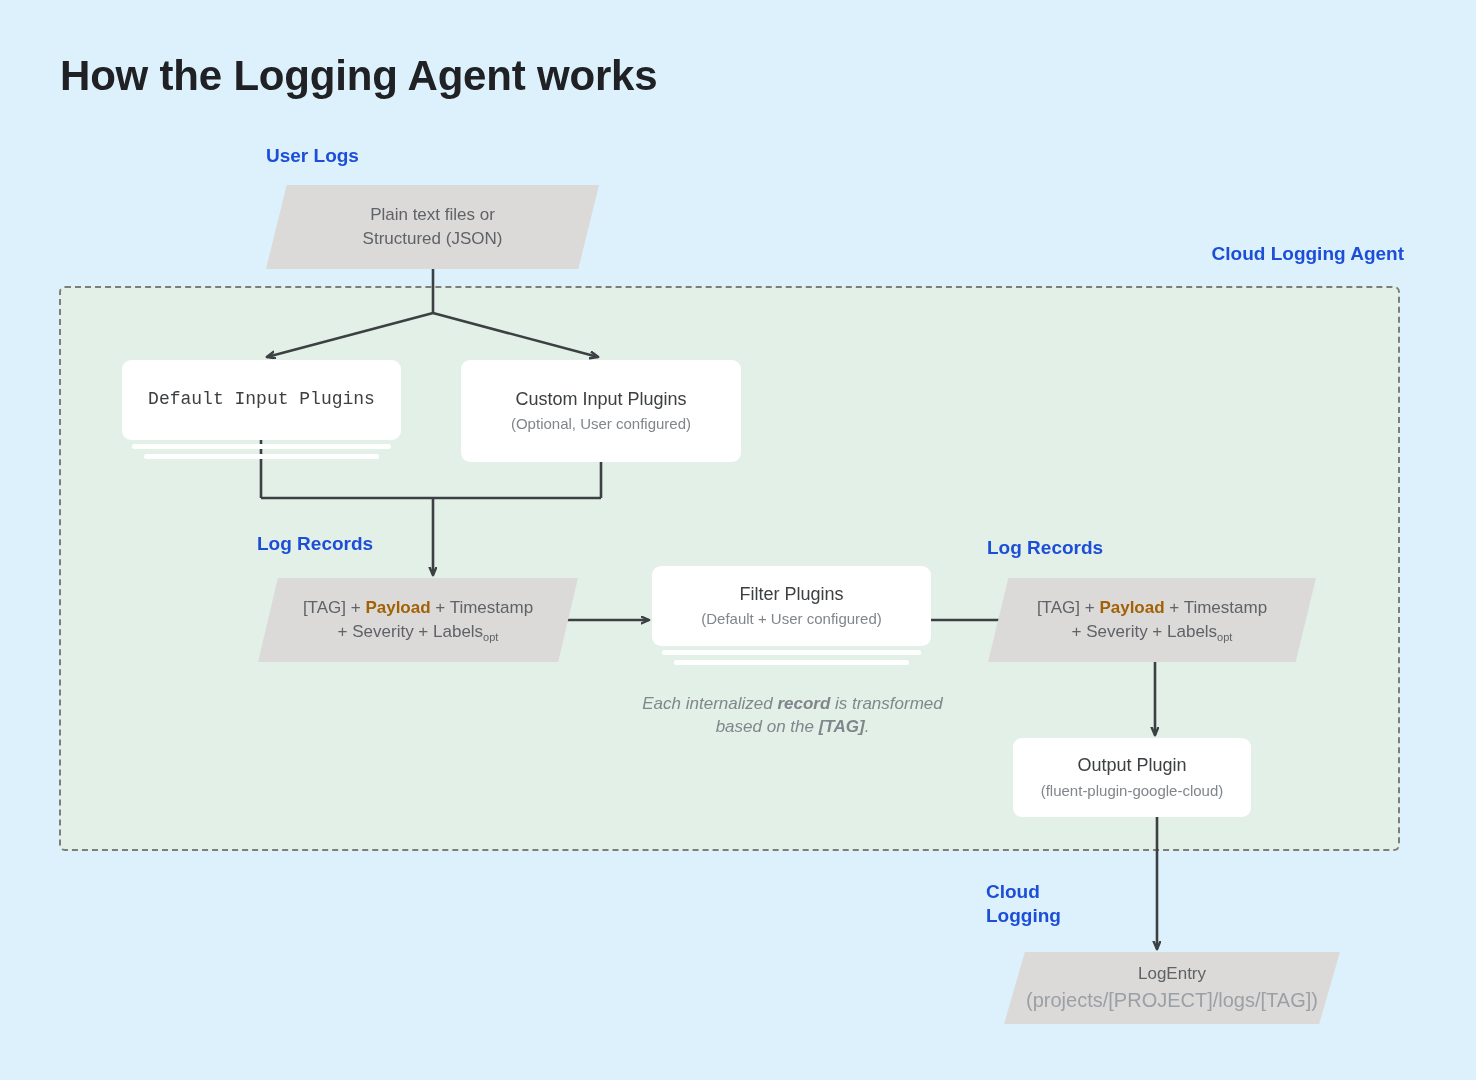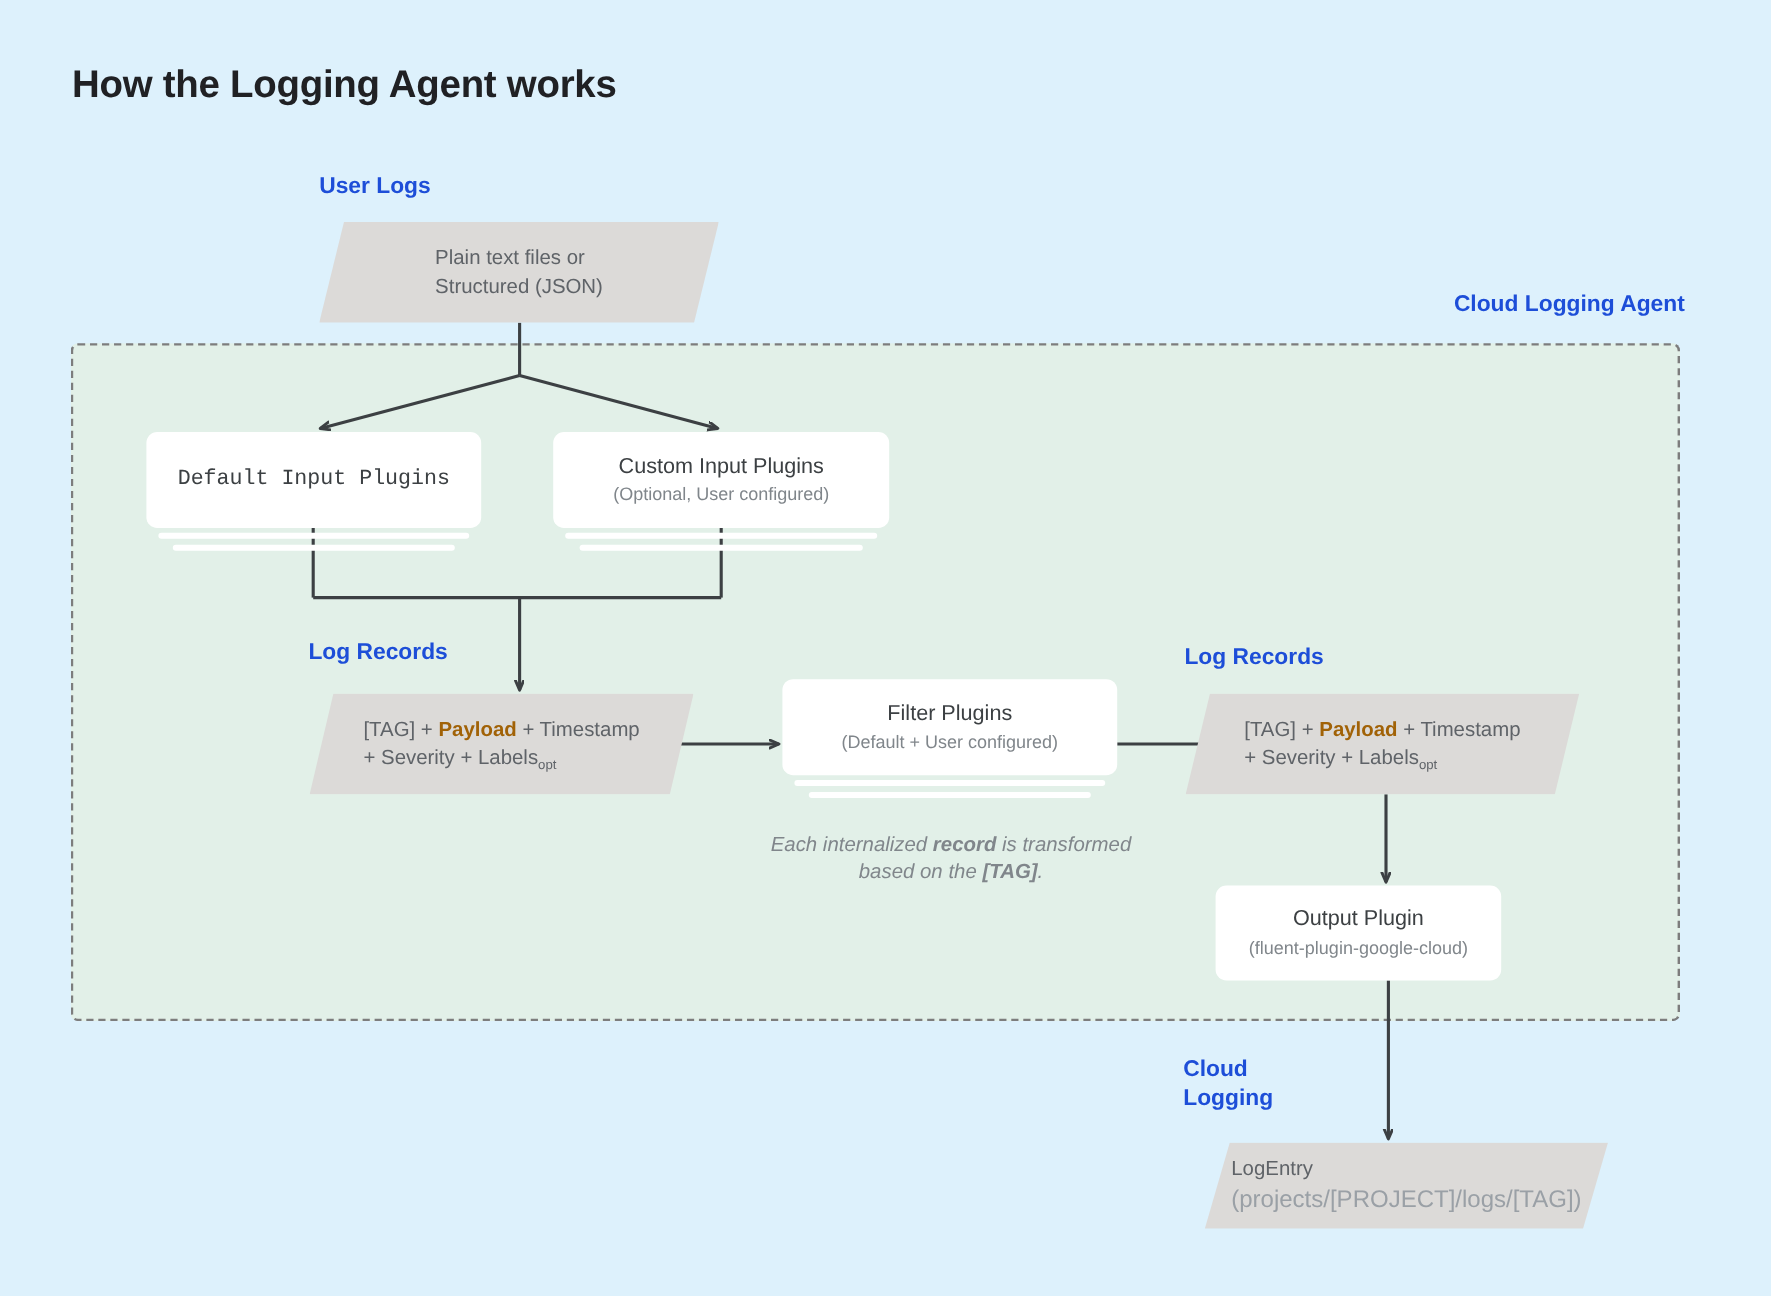--- a/index.html
+++ b/index.html
@@ -18,21 +18,21 @@
     position: relative;
     width: 1476px;
     height: 1080px;
   }
 
   
   .page-title {
     position: absolute;
     left: 60px;
     top: 52px;
-    font-size: 32px;
+    font-size: 42px;
     font-weight: bold;
     color: #202124;
     letter-spacing: -0.2px;
     white-space: nowrap;
   }
 
   
   .section-label {
     position: absolute;
     font-size: 19px;
@@ -70,21 +70,21 @@
     pointer-events: none;
   }
 
   
   .para {
     position: absolute;
     background: #dcdad8;
     display: flex;
     align-items: center;
     justify-content: center;
-    text-align: left;
+    text-align: center;
     color: #5f6368;
     -webkit-clip-path: polygon(6.2% 0%, 100% 0%, 93.8% 100%, 0% 100%);
     clip-path: polygon(6.2% 0%, 100% 0%, 93.8% 100%, 0% 100%);
   }
   .para .ptxt {
     font-size: 17px;
     line-height: 1.42;
     padding: 0 30px;
   }
   .para .ptxt b { color: #a16207; font-weight: bold; }
@@ -132,21 +132,21 @@
     border-radius: 3px;
     z-index: 1;
   }
 
   #card-default  { left: 122px; top: 360px; }
   #card-default  .card { width: 279px; height: 80px; font-family: Liberation Mono, monospace; }
   #card-default  .deck1 { left: 10px; right: 10px; top: 84px; }
   #card-default  .deck2 { left: 22px; right: 22px; top: 94px; }
 
   #card-custom   { left: 461px; top: 360px; }
-  #card-custom   .card { width: 280px; height: 80px; }
+  #card-custom   .card { width: 280px; height: 102px; }
   #card-custom   .deck1 { left: 10px; right: 10px; top: 84px; }
   #card-custom   .deck2 { left: 22px; right: 22px; top: 94px; }
 
   #card-filter   { left: 652px; top: 566px; }
   #card-filter   .card { width: 279px; height: 80px; }
   #card-filter   .deck1 { left: 10px; right: 10px; top: 84px; }
   #card-filter   .deck2 { left: 22px; right: 22px; top: 94px; }
 
   #card-output   { left: 1013px; top: 738px; }
   #card-output   .card { width: 238px; height: 79px; }

